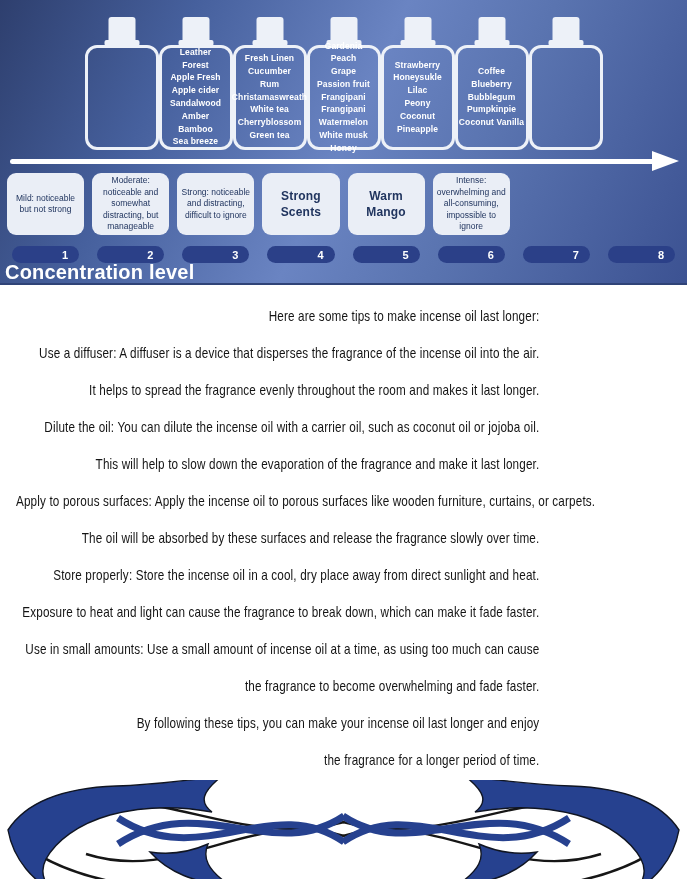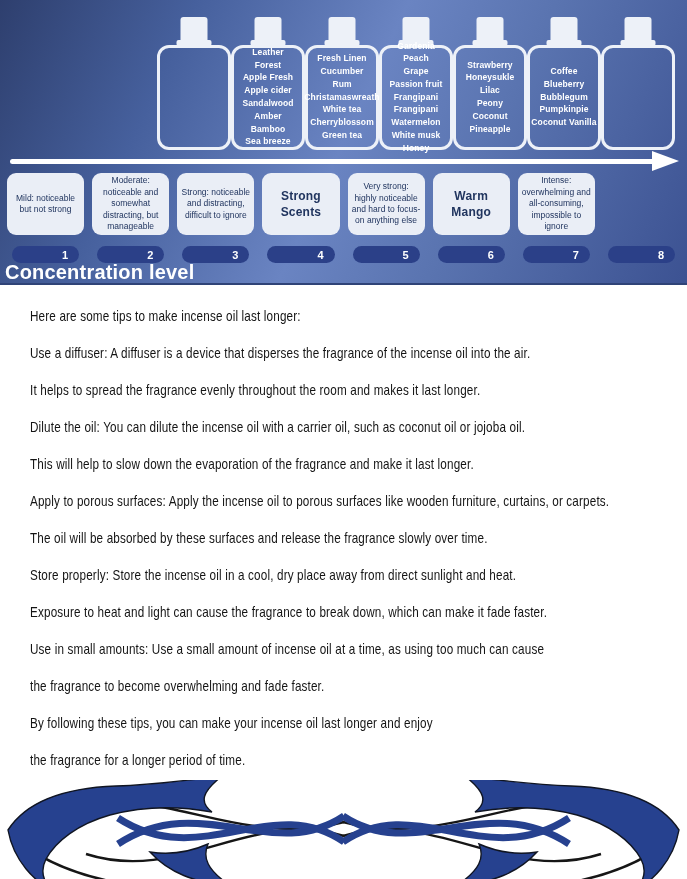--- a/index.html
+++ b/index.html
@@ -10,21 +10,21 @@
   
   .poster {
     position:relative; width:687px; height:285px;
     background: linear-gradient(115deg,#2e3f6e 0%,#46609d 24%,#6a84c2 50%,#5a74b0 68%,#3c5292 100%);
     border-bottom:2px solid #2f4377;
     overflow:hidden;
   }
 
   .bottles-row {
     position:absolute; top:0; left:0; right:0; height:153px;
-    display:flex; justify-content:flex-end; padding:0 12px;
+    display:flex; justify-content:center; padding:0 12px;
   }
   .bottle { position:relative; width:74px; height:153px; }
   .bottle-cap {
     position:absolute; top:17px; left:50%; transform:translateX(-50%);
     width:27px; height:29px; background:#edf1f8; border-radius:3px 3px 2px 2px;
   }
   .bottle-cap::after {
     content:""; position:absolute; bottom:0; left:-4px; right:-4px; height:6px;
     background:#edf1f8; border-radius:2px;
   }
@@ -70,21 +70,21 @@
     display:flex; align-items:center; justify-content:flex-end; padding-right:11px;
     color:#ffffff; font-size:11px; font-weight:bold;
   }
 
   .axis-label {
     position:absolute; left:5px; top:261px;
     color:#ffffff; font-size:20px; font-weight:bold; letter-spacing:0.2px;text-align:center;
   }
 
   
-  .tips { padding:12px 0 0 30px; }
+  .tips { padding:12px 0 0 16px;text-align:right; }
   .tips p {
     font-size:15px; color:#141414; line-height:37px; white-space:nowrap;
     transform:scaleX(0.78); transform-origin:0 50%;
     letter-spacing:0.2px;
   }
 
   
   .flourish { display:block; margin-top:2px; width:687px; height:100px; }
   .fb { fill:none; stroke:#161616; stroke-width:2.4; }
   .bl { fill:none; stroke:#26418f; stroke-width:7; }
@@ -164,21 +164,20 @@
         <div class="bottle-body"></div>
       </div>
     </div>
   <div class="arrow-line"></div>
   <div class="arrow-head"></div>
   <div class="cards-row">
       <div class="card">Mild: noticeable but not strong</div>
       <div class="card">Moderate: noticeable and somewhat distracting, but manageable</div>
       <div class="card">Strong: noticeable and distracting, difficult to ignore</div>
       <div class="card big">Strong Scents</div>
-      <div class="card">Very strong: highly noticeable and hard to focus- on anything else</div>
       <div class="card big">Warm Mango</div>
       <div class="card">Intense: overwhelming and all-consuming, impossible to ignore</div>
     </div>
   <div class="pills-row">
       <div class="pill">1</div>
       <div class="pill">2</div>
       <div class="pill">3</div>
       <div class="pill">4</div>
       <div class="pill">5</div>
       <div class="pill">6</div>

